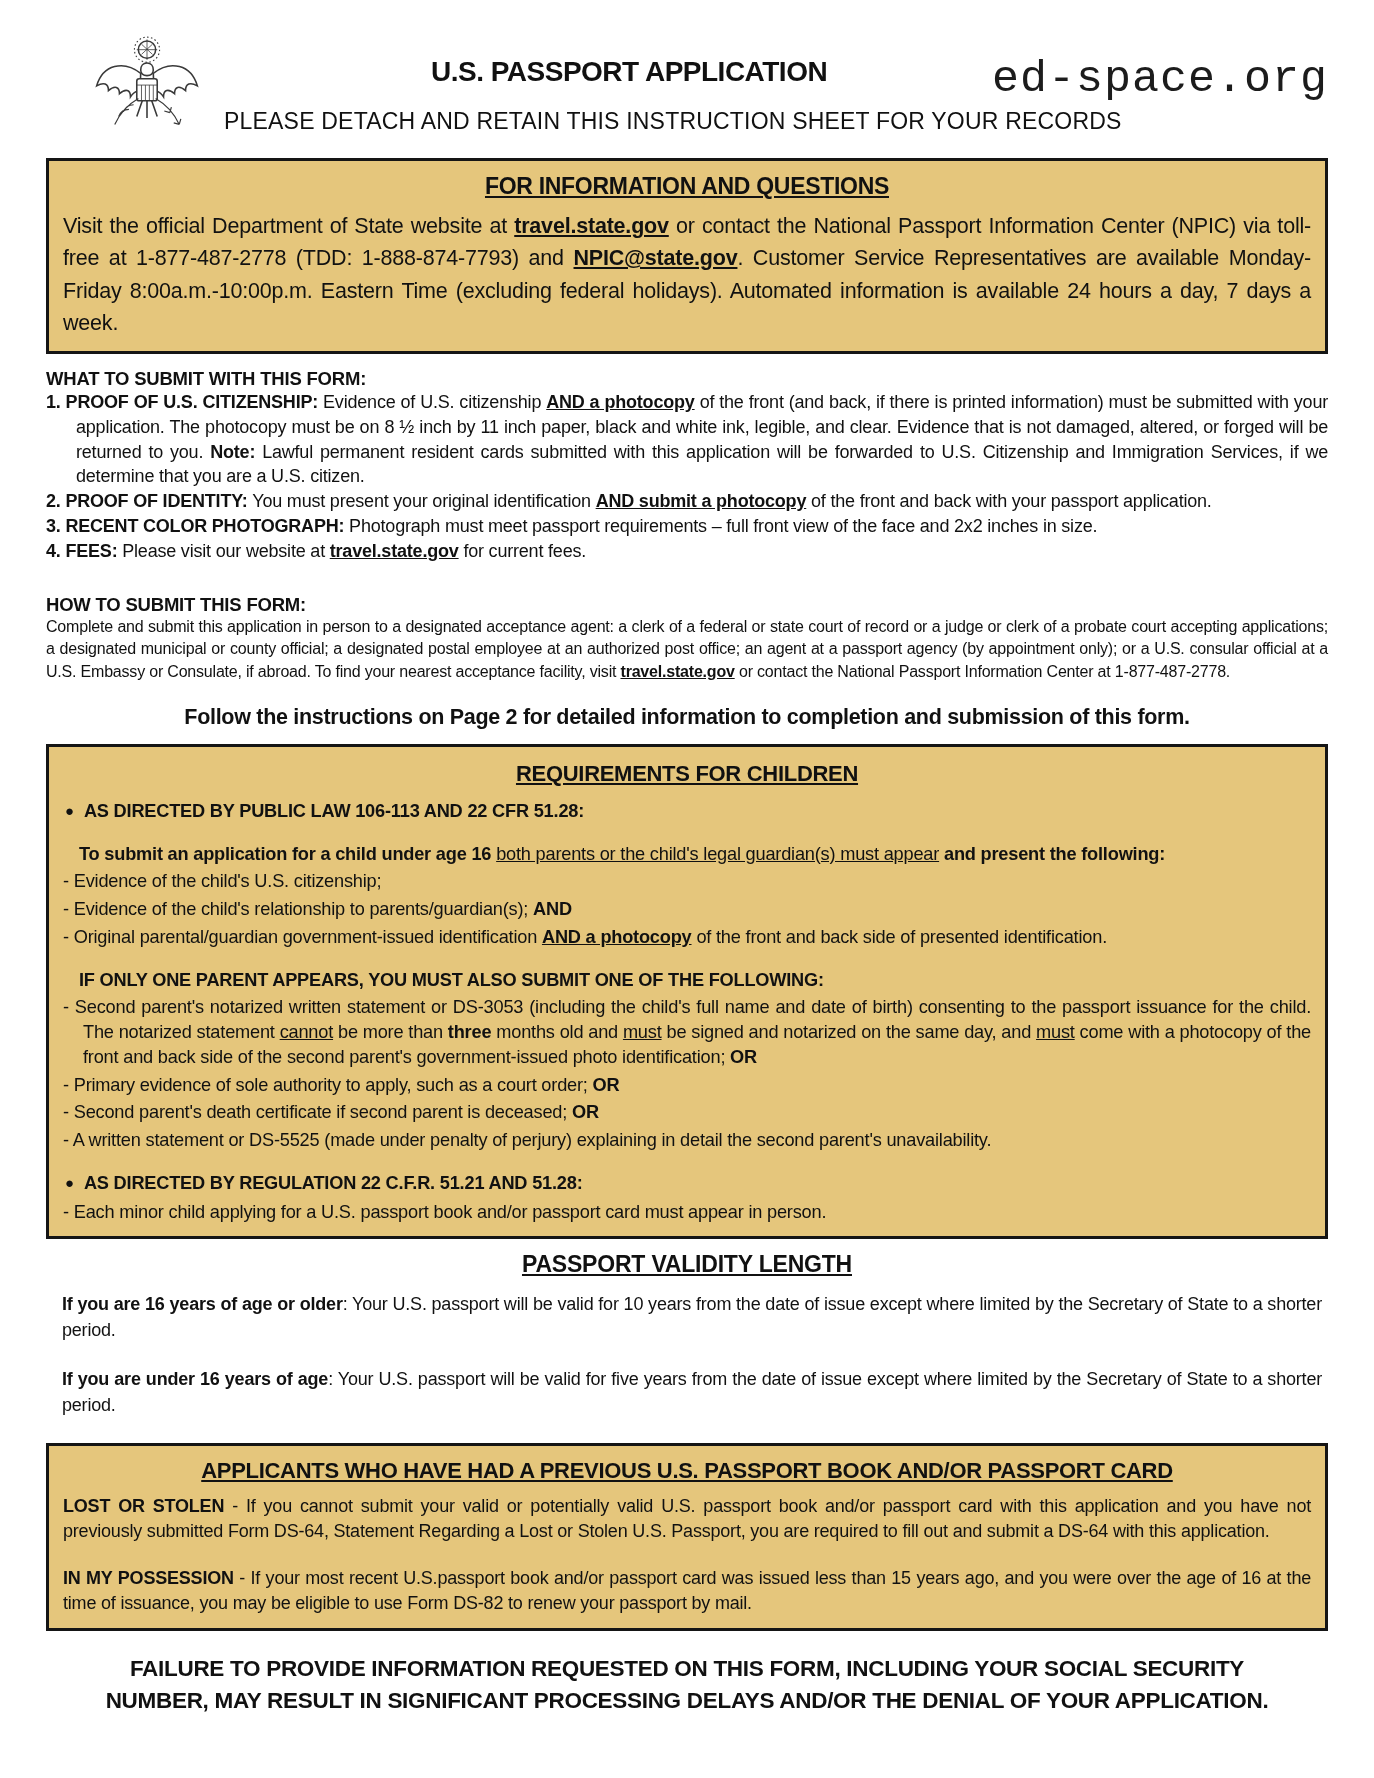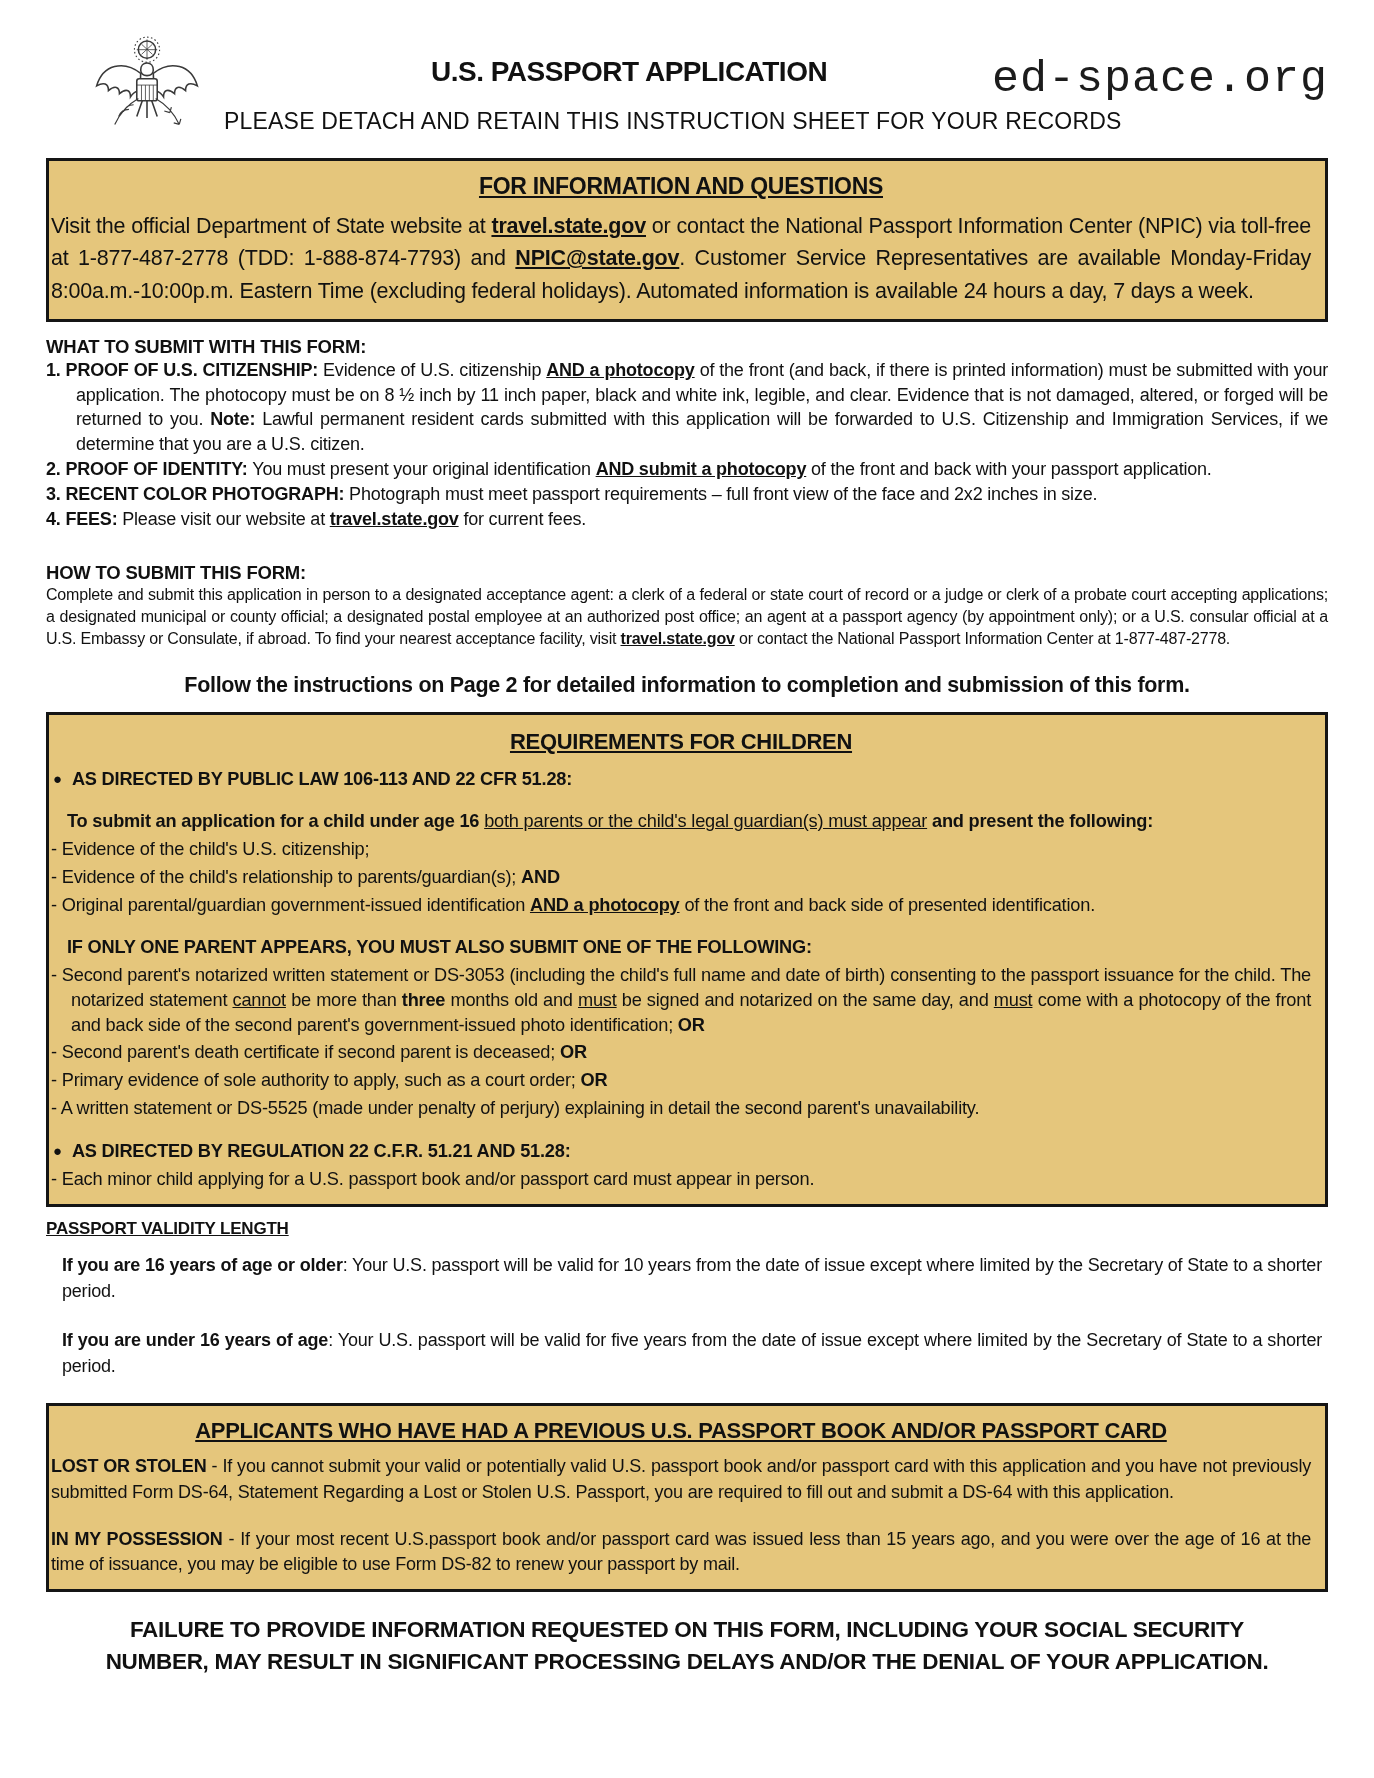--- a/index.html
+++ b/index.html
@@ -33,21 +33,21 @@
   }
   .doc-subtitle {
     position: absolute; left: 178px; top: 80px;
     font-size: 23px; letter-spacing: 0.2px;
   }
 
   
   .tanbox {
     background: #e5c67c;
     border: 3px solid #151515;
-    padding: 8px 14px 12px 2px;
+    padding: 8px 14px 12px 14px;
   }
   .box-title {
     text-align: center; font-weight: bold; text-decoration: underline;
     font-size: 22px; margin: 4px 0 10px 0; letter-spacing: -0.3px;
   }
   .just { text-align: justify; }
 
   .info-box { margin-top: 2px; }
   .info-box .body { font-size: 21.5px; line-height: 1.5; }
 
@@ -65,22 +65,22 @@
   .children-box { font-size: 18.2px; line-height: 1.36; }
   .bullet-line { font-weight: bold; margin: 10px 0 4px 2px; display: flex; }
   .bullet-glyph { margin-right: 10px; font-size: 15px; line-height: 1.6; }
   .indent-bold { font-weight: bold; margin: 18px 0 2px 16px; }
   .dash-list { list-style: none; }
   .dash-list li { padding-left: 20px; text-indent: -20px; margin-top: 3px; }
   .gap-top { margin-top: 18px; }
 
   
   .validity-title {
-    font-weight: bold; text-decoration: underline;
-    font-size: 17px; margin: 12px 0 14px 0;
+    text-align: center; font-weight: bold; text-decoration: underline;
+    font-size: 23px; margin: 12px 0 14px 0;
   }
   .validity-para { font-size: 18px; line-height: 1.42; padding: 0 6px 0 16px; margin-bottom: 24px; }
 
   
   .prev-box .p { font-size: 18px; line-height: 1.4; margin-bottom: 22px; }
   .prev-box .p:last-child { margin-bottom: 0; }
 
   
   .failure {
     text-align: center; font-weight: bold; font-size: 22.5px; line-height: 1.4;
@@ -141,22 +141,22 @@
     </div>
     <div class="indent-bold"><span style="font-weight: bold;">To submit an application for a child under age 16 </span><span style="font-weight: normal; text-decoration: underline;">both parents or the child's legal guardian(s) must appear</span><span style="font-weight: bold;"> and present the following:</span></div>
     <ul class="dash-list">
       <li><span>-  Evidence of the child's U.S. citizenship;</span></li>
       <li><span>-  Evidence of the child's relationship to parents/guardian(s); </span><span style="font-weight: bold;">AND</span></li>
       <li><span>-  Original parental/guardian government-issued identification </span><span style="font-weight: bold; text-decoration: underline;">AND a photocopy</span><span> of the front and back side of presented identification.</span></li>
     </ul>
     <div class="indent-bold">IF ONLY ONE PARENT APPEARS, YOU MUST ALSO SUBMIT ONE OF THE FOLLOWING:</div>
     <ul class="dash-list">
       <li class="just"><span>-  Second parent's notarized written statement or DS-3053 (including the child's full name and date of birth) consenting to the passport issuance for the child. The notarized statement </span><span style="text-decoration: underline;">cannot</span><span> be more than </span><span style="font-weight: bold;">three</span><span> months old and </span><span style="text-decoration: underline;">must</span><span> be signed and notarized on the same day, and </span><span style="text-decoration: underline;">must</span><span> come with a photocopy of the front and back side of the second parent's government-issued photo identification; </span><span style="font-weight: bold;">OR</span></li>
+      <li><span>-  Primary evidence of sole authority to apply, such as a court order; </span><span style="font-weight: bold;">OR</span></li>
       <li><span>-  Second parent's death certificate if second parent is deceased; </span><span style="font-weight: bold;">OR</span></li>
-      <li><span>-  Primary evidence of sole authority to apply, such as a court order; </span><span style="font-weight: bold;">OR</span></li>
       <li><span>-  A written statement or DS-5525 (made under penalty of perjury) explaining in detail the second parent's unavailability.</span></li>
     </ul>
     <div class="bullet-line gap-top">
       <span class="bullet-glyph">●</span>
       <span>AS DIRECTED BY REGULATION 22 C.F.R. 51.21 AND 51.28:</span>
     </div>
     <ul class="dash-list">
       <li><span>-  Each minor child applying for a U.S. passport book and/or passport card must appear in person.</span></li>
     </ul>
   </div>

